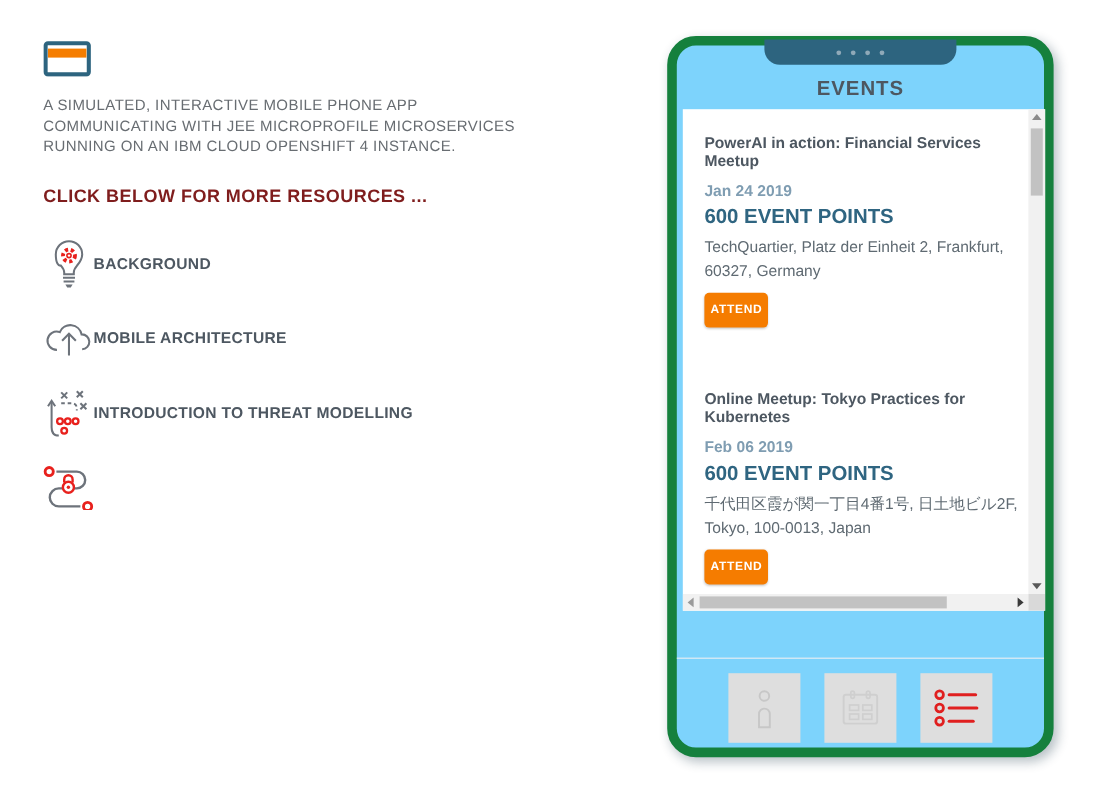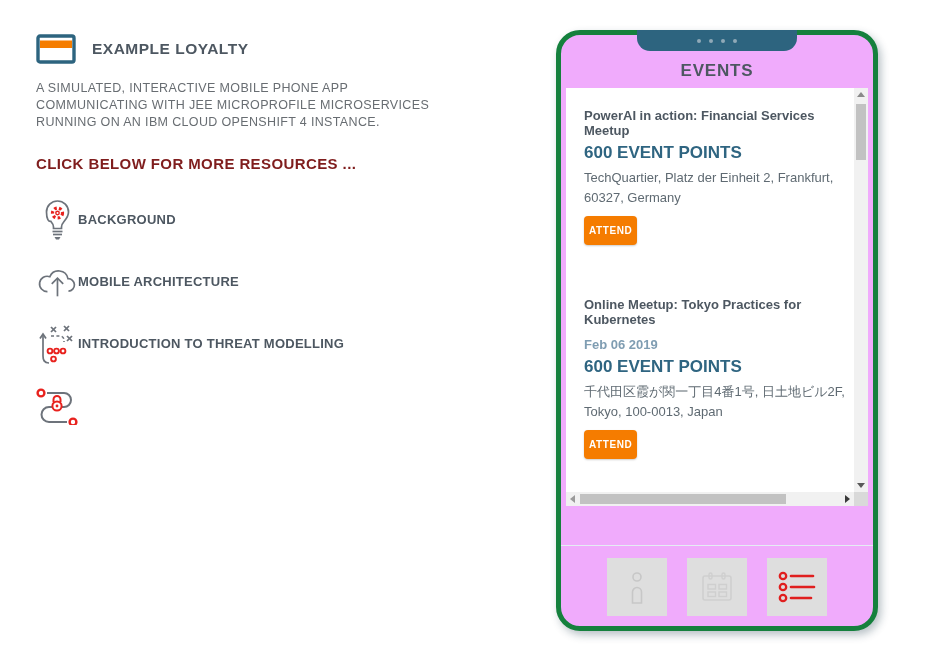--- a/index.html
+++ b/index.html
@@ -19,21 +19,21 @@
   .resources { margin-top:27px; }
   .resource { display:flex; align-items:center; min-height:40px;
               margin-bottom:20px; cursor:pointer; }
   .res-icon { width:42px; height:42px; display:flex; align-items:center;
               justify-content:center; flex:0 0 auto; }
   .res-label { font-size:13px; font-weight:600; color:#4d5761; letter-spacing:.25px;
                max-width:352px; line-height:18px; }
 
   
   .phone { position:absolute; left:556px; top:30px; width:322px; height:601px;
-           border:5px solid #15803d; border-radius:24px; background:#f0abfc;
+           border:8px solid #15803d; border-radius:24px; background:#7dd3fc;
            box-shadow:3px 4px 9px rgba(20,50,65,.3); }
   .notch { position:absolute; top:-5px; left:50%; margin-left:-80px; width:160px;
            height:21px; background:#2d647f; border-radius:0 0 13px 13px;
            display:flex; align-items:center; justify-content:center; gap:8px; }
   .notch .dot { width:4px; height:4px; border-radius:50%; background:#8fa9b8; }
   .screen-title { position:absolute; top:26px; left:0; right:0; text-align:center;
                   font-size:17px; font-weight:700; color:#4d5761; letter-spacing:.8px; }
 
   .events-area { position:absolute; left:5px; top:53px; width:302px; height:418px;
                  background:#fff; overflow:hidden; }
@@ -73,21 +73,20 @@
 <div class="page">
 
   <div class="left-panel">
     <div class="lp-header">
       <span class="card-icon">
         <svg width="40" height="30" viewBox="0 0 40 30">
           <rect x="2" y="2" width="36" height="26" rx="2" fill="#fff" stroke="#2d647f" stroke-width="3.4"></rect>
           <rect x="4" y="6.5" width="32" height="7.5" fill="#f57d00"></rect>
         </svg>
       </span>
-      <h1 class="lp-title">EXAMPLE LOYALTY</h1>
     </div>
 
     <p class="lp-desc">A SIMULATED, INTERACTIVE MOBILE PHONE APP COMMUNICATING WITH JEE MICROPROFILE MICROSERVICES RUNNING ON AN IBM CLOUD OPENSHIFT 4 INSTANCE.</p>
 
     <div class="lp-cta">CLICK BELOW FOR MORE RESOURCES ...</div>
 
     <div class="resources">
 
       <div class="resource">
         <span class="res-icon">
@@ -164,20 +163,21 @@
       <span class="dot"></span>
     </div>
 
     <div class="screen-title">EVENTS</div>
 
     <div class="events-area">
       <div class="events-content">
 
         <div class="event-card">
           <div class="ev-title">PowerAI in action: Financial Services Meetup</div>
+          <div class="ev-date">Jan 24 2019</div>
           <div class="ev-points">600 EVENT POINTS</div>
           <div class="ev-addr">
             <span>TechQuartier, Platz der Einheit 2, Frankfurt,</span><br>
             <span>60327, Germany</span>
           </div>
           <button class="attend-btn">ATTEND</button>
         </div>
 
         <div class="event-card">
           <div class="ev-title">Online Meetup: Tokyo Practices for Kubernetes</div>

